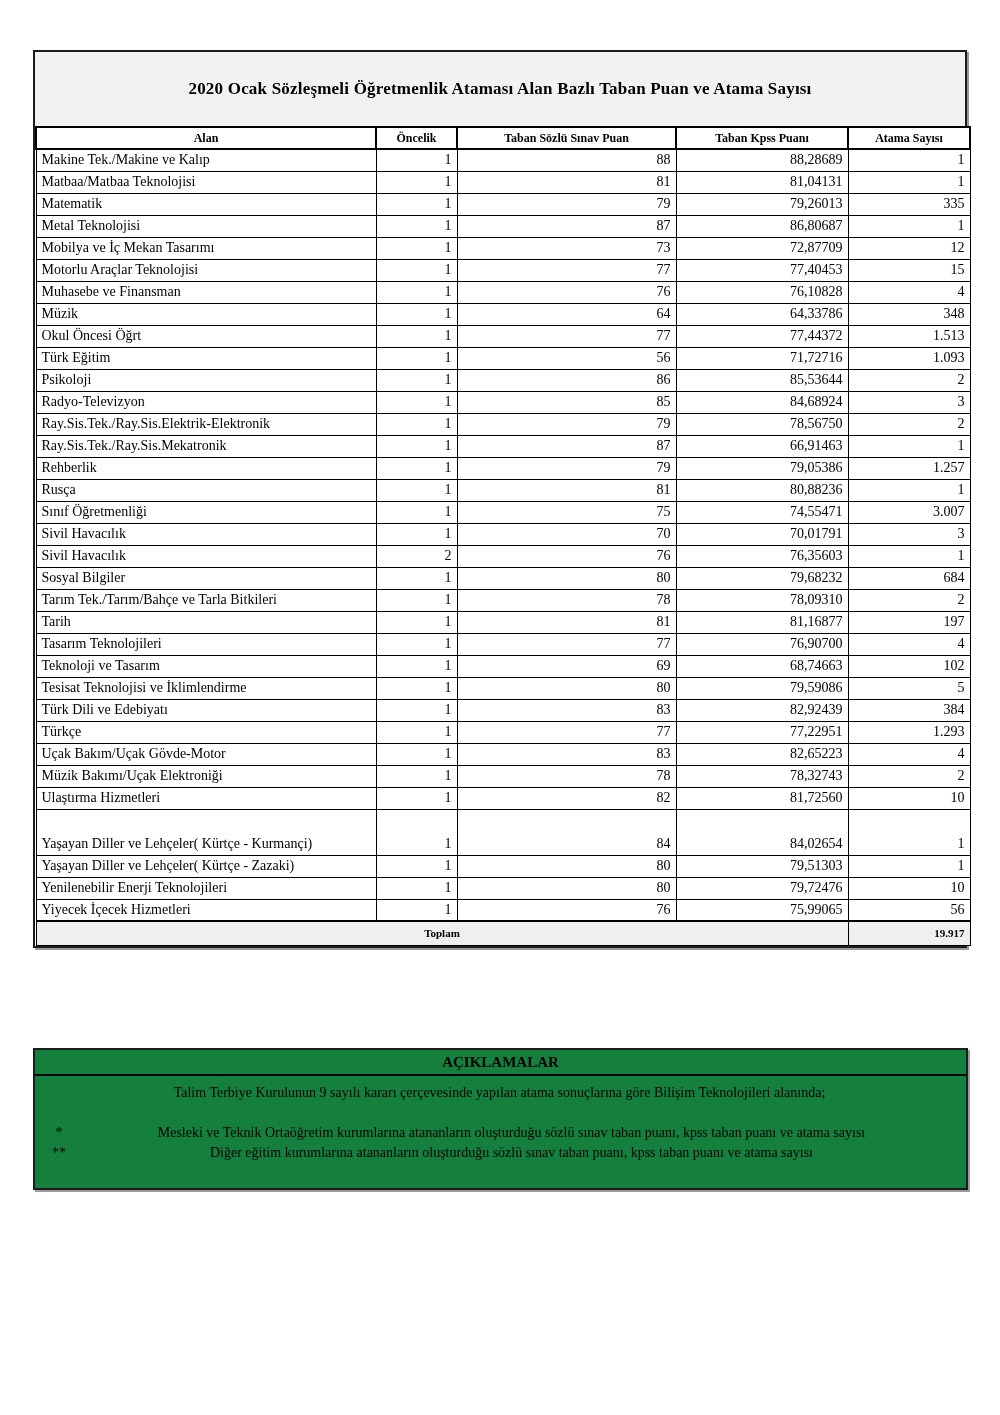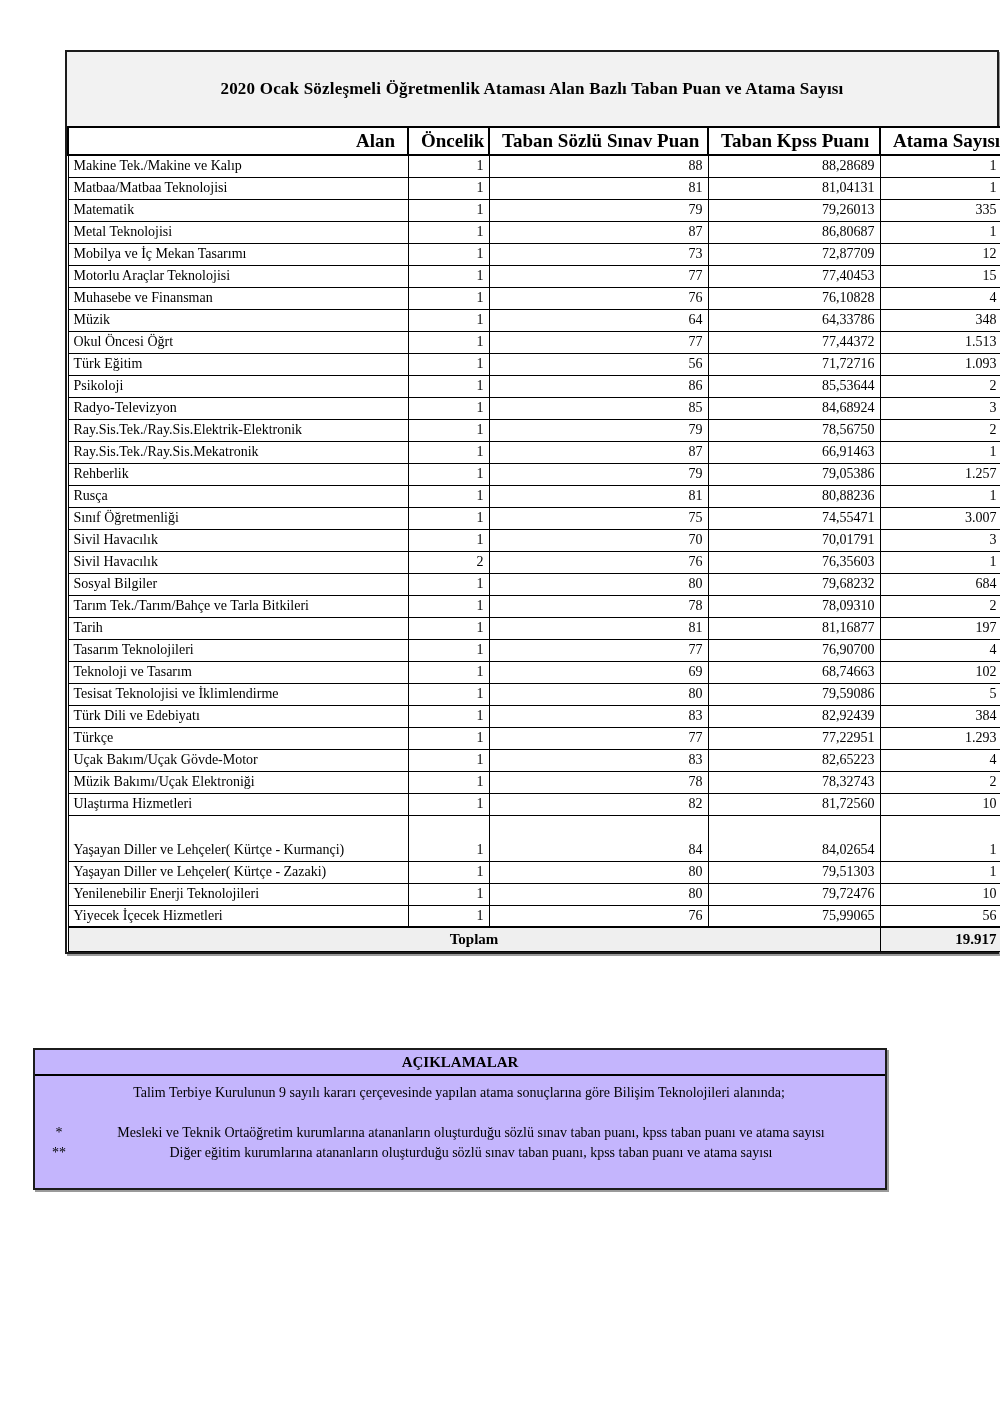--- a/index.html
+++ b/index.html
@@ -10,71 +10,70 @@
     color:#000;
     position:relative;
     overflow:hidden;
   }
   .main-box {
     position:absolute;
     left:33px; top:50px; width:934px;
     border:2px solid #1c1c1c;
     box-shadow:2px 2px 0 #9a9a9a;
     background:#fff;
-    margin-left:32px;
   }
   .title-band {
     height:74px;
     background:#f2f2f2;
     display:flex; align-items:center; justify-content:center;
     text-align:center;
   }
   .title-band h1 {
     font-size:17px; font-weight:bold; letter-spacing:0.2px;
   }
   table.data {
     width:100%;
     border-collapse:collapse;
     table-layout:fixed;
     font-size:14px;
   }
   table.data th {
     border:2px solid #000;
-    font-size:19px; font-weight:bold;
-    text-align:right;
-    padding:2px 12px;
+    font-size:12px; font-weight:bold;
+    text-align:center;
+    padding:2px 5px;
     height:22px;
     background:#fff;
     white-space:nowrap; overflow:hidden;
   }
   table.data td {
     border:1px solid #000;
     padding:1px 5px;
     height:22px;
     background:#fff;
     white-space:nowrap; overflow:hidden;
   }
   table.data td.cell-alan { text-align:left; }
   table.data td.cell-num  { text-align:right; }
   table.data tr.tall td { height:46px; vertical-align:bottom; padding-bottom:3px; }
   table.data tr.total-row td {
     background:#efefef;
     font-weight:bold;
-    font-size:15px;
+    font-size:11px;
     height:24px;
     border-top:2px solid #000;
   }
   table.data tr.total-row td.total-label { text-align:center; }
   table.data tr.total-row td.total-value { text-align:right; }
   .notes-box {
     position:absolute;
-    left:33px; top:1048px; width:854px; height:142px;
+    left:33px; top:1048px; width:935px; height:142px;
     border:2px solid #1c1c1c;
     box-shadow:2px 2px 0 #9a9a9a;
-    background:#c4b5fd;
+    background:#15803d;
   }
   .notes-title {
     text-align:center;
     font-weight:bold;
     font-size:15px;
     padding:4px 0 3px 0;
     border-bottom:2px solid #000;
   }
   .notes-body { padding:9px 14px 0 12px; font-size:14px;text-align:center; }
   .notes-intro { margin-bottom:24px; }

